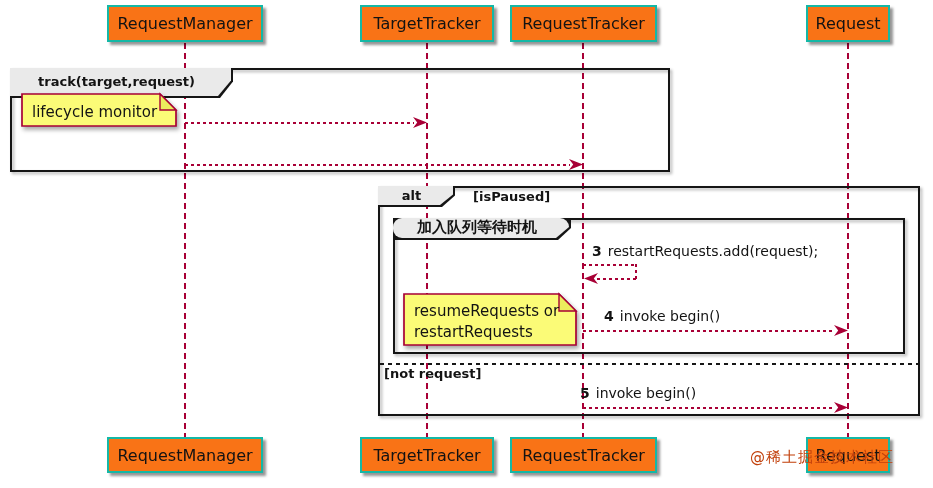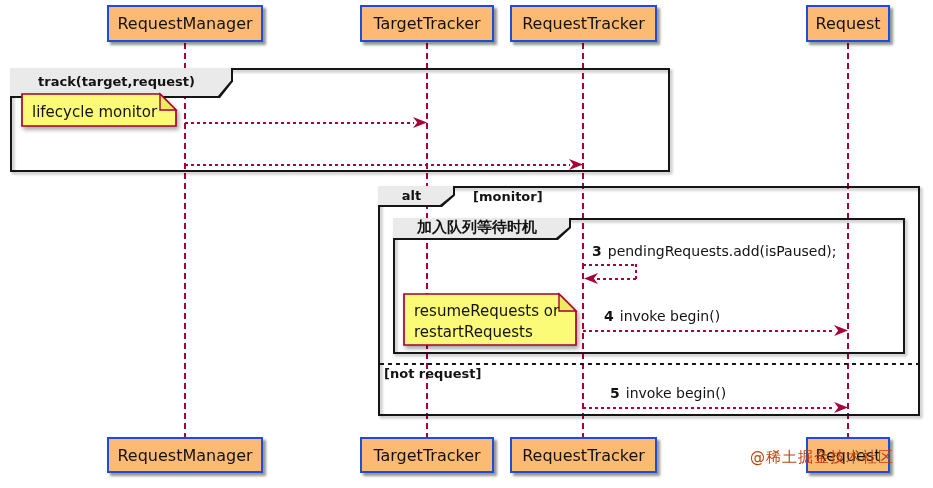--- a/index.html
+++ b/index.html
@@ -8,36 +8,36 @@
     font-family:"DejaVu Sans","Liberation Sans",sans-serif; color:#131313;
     overflow:hidden;
   }
   #diagram * { box-sizing:border-box; }
 
   .lifeline {
     position:absolute; top:43px; height:394px; width:2px; z-index:1;
     background:repeating-linear-gradient(180deg,#A80036 0 6px,transparent 6px 10px);
   }
   .pbox {
-    position:absolute; height:37px; background:#fdba74; border:2px solid #1d4ed8;
+    position:absolute; height:37px; background:#f97316; border:2px solid #14b8a6;
     box-shadow:2.5px 3px 2.5px rgba(0,0,0,0.42);
     display:flex; align-items:center; justify-content:center;
     font-size:16px; z-index:4; white-space:nowrap;
   }
   .frame {
     position:absolute; border:2.2px solid #151515; z-index:2;
     filter:drop-shadow(2.5px 2.5px 1.5px rgba(0,0,0,0.32));
   }
   .tab { position:absolute; background:#151515; z-index:3;
     clip-path:polygon(0 0,100% 0,100% 45%,calc(100% - 13px) 100%,0 100%); }
   .tab-inner { position:absolute; top:0; left:0; right:2px; bottom:2px; background:#EAEAEA;
     clip-path:polygon(0 0,100% 0,100% 45%,calc(100% - 13px) 100%,0 100%);
     display:flex; align-items:center; justify-content:center; padding:0 14px 1px 6px;
     font-weight:bold; font-size:13px; white-space:nowrap; }
-  .tab-inner.cjk { font-size:15px; }
+  .tab-inner.cjk { font-size:15px;border-radius:9px; }
   .cond { position:absolute; font-weight:bold; font-size:13px; z-index:4; white-space:nowrap; }
   .msg { position:absolute; font-size:14px; z-index:4; white-space:nowrap; }
   .msg b { margin-right:6px; }
   .mline { position:absolute; height:2px; z-index:3;
     background:repeating-linear-gradient(90deg,#A80036 0 3px,transparent 3px 6px); }
   .vline { position:absolute; width:2px; z-index:3;
     background:repeating-linear-gradient(180deg,#A80036 0 3px,transparent 3px 6px); }
   .ahead { position:absolute; width:14px; height:11px; background:#A80036; z-index:4; }
   .ahead.right { clip-path:polygon(0 0,100% 50%,0 100%,30% 50%); }
   .ahead.left  { clip-path:polygon(100% 0,0 50%,100% 100%,70% 50%); }
@@ -85,29 +85,29 @@
   <div class="mline" style="left:185px;top:122px;width:229px"></div>
   <div class="ahead right" style="left:413px;top:117px"></div>
 
   <div class="mline" style="left:185px;top:164px;width:385px"></div>
   <div class="ahead right" style="left:569px;top:159px"></div>
 
   <div class="frame" style="left:378px;top:186px;width:542px;height:230px"></div>
   <div class="tab" style="left:378px;top:186px;width:77px;height:21px">
     <div class="tab-inner">alt</div>
   </div>
-  <div class="cond" style="left:473px;top:189px">[monitor]</div>
+  <div class="cond" style="left:473px;top:189px">[isPaused]</div>
 
   <div class="frame" style="left:393px;top:218px;width:512px;height:136px"></div>
   <div class="tab" style="left:393px;top:218px;width:178px;height:22px">
     <div class="tab-inner cjk">加入队列等待时机</div>
   </div>
 
   <div class="msg" style="left:592px;top:243px">
-    <b>3</b><span>pendingRequests.add(isPaused);</span>
+    <b>3</b><span>restartRequests.add(request);</span>
   </div>
   <div class="mline" style="left:583px;top:264px;width:54px"></div>
   <div class="vline" style="left:635px;top:264px;height:15px"></div>
   <div class="mline" style="left:597px;top:278px;width:40px"></div>
   <div class="ahead left" style="left:584px;top:273px"></div>
 
   <svg class="note" style="left:402px;top:292px" width="184" height="58">
     <path d="M2,2 h155 l17,17 v34 h-172 z" fill="#FBFB77" stroke="#A80036" stroke-width="1.7"></path>
     <path d="M157,2 v17 h17 z" fill="#ECEC5D" stroke="#A80036" stroke-width="1.4"></path>
     <text x="12" y="24">resumeRequests or</text>
@@ -116,21 +116,21 @@
 
   <div class="msg" style="left:604px;top:308px">
     <b>4</b><span>invoke begin()</span>
   </div>
   <div class="mline" style="left:583px;top:330px;width:252px"></div>
   <div class="ahead right" style="left:834px;top:325px"></div>
 
   <div class="divider" style="left:380px;top:363px;width:538px"></div>
   <div class="cond" style="left:384px;top:366px">[not request]</div>
 
-  <div class="msg" style="left:610px;top:385px">
+  <div class="msg" style="left:580px;top:385px">
     <b>5</b><span>invoke begin()</span>
   </div>
   <div class="mline" style="left:583px;top:407px;width:252px"></div>
   <div class="ahead right" style="left:834px;top:402px"></div>
 
   <div class="pbox" style="left:107px;top:437px;width:156px;height:36px">
     <span>RequestManager</span>
   </div>
   <div class="pbox" style="left:360px;top:437px;width:134px;height:36px">
     <span>TargetTracker</span>

